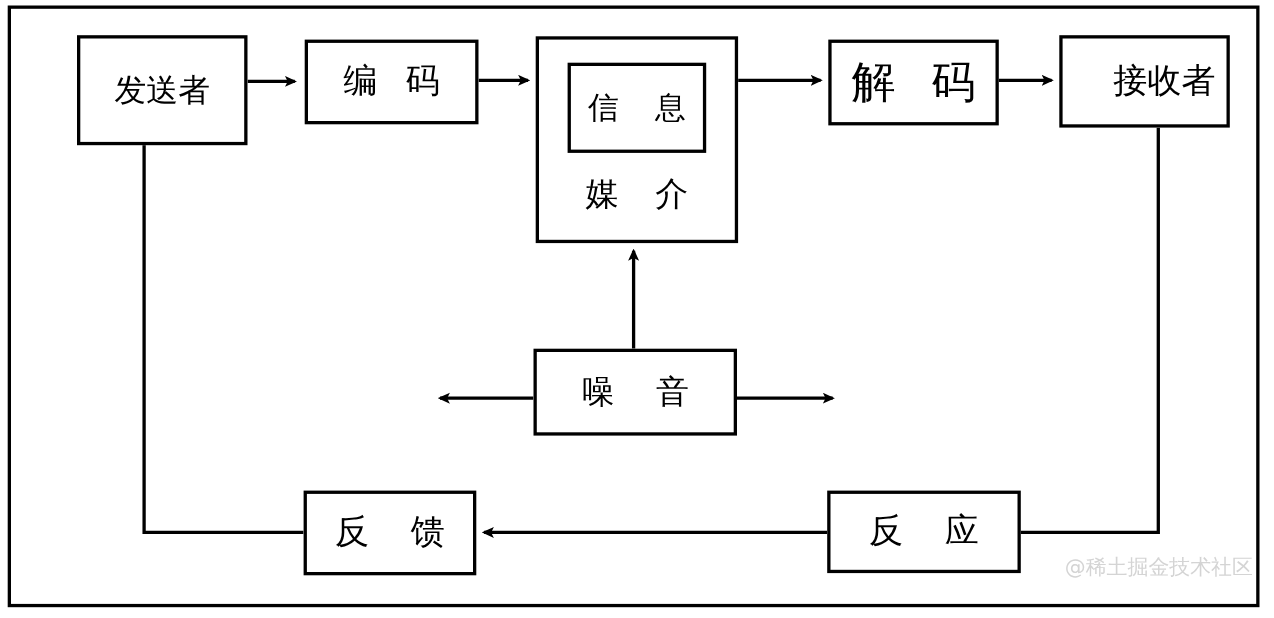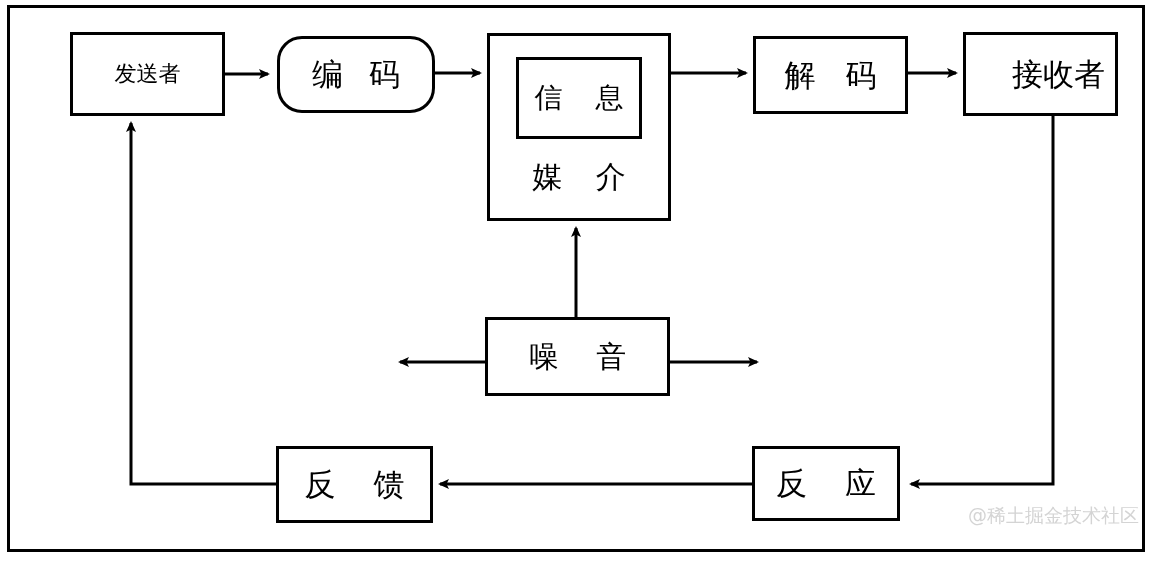--- a/index.html
+++ b/index.html
@@ -34,29 +34,29 @@
     align-items: center;
     justify-content: center;
     color: #000000;
     line-height: 1;
     white-space: nowrap;
   }
   .node-label {
     display: block;
   }
   
-  #node-sender   { left: 70px;  top: 32px;  width: 155px; height: 84px;  font-size: 22px; }
-  #node-encode   { left: 277px; top: 36px;  width: 158px; height: 77px;  font-size: 31px; letter-spacing: 8px; text-indent: 8px; border-radius: 25px; }
+  #node-sender   { left: 70px;  top: 32px;  width: 155px; height: 100px;  font-size: 29px; }
+  #node-encode   { left: 277px; top: 36px;  width: 158px; height: 77px;  font-size: 31px; letter-spacing: 8px; text-indent: 8px; }
   #node-media    { left: 487px; top: 33px;  width: 184px; height: 188px; font-size: 30px; align-items: flex-end; padding-bottom: 26px; letter-spacing: 12px; text-indent: 12px; }
   #node-message  { left: 516px; top: 57px;  width: 126px; height: 82px;  font-size: 28px; letter-spacing: 12px; text-indent: 12px; text-align: right; }
-  #node-decode   { left: 753px; top: 36px;  width: 155px; height: 78px;  font-size: 31px; letter-spacing: 10px; text-indent: 10px; }
+  #node-decode   { left: 753px; top: 36px;  width: 155px; height: 78px;  font-size: 40px; letter-spacing: 10px; text-indent: 10px; }
   #node-receiver { left: 963px; top: 32px;  width: 155px; height: 84px;  font-size: 31px; padding-left: 36px; }
   #node-noise    { left: 485px; top: 317px; width: 185px; height: 79px;  font-size: 30px; letter-spacing: 14px; text-indent: 14px; }
   #node-feedback { left: 276px; top: 446px; width: 157px; height: 77px;  font-size: 31px; letter-spacing: 14px; text-indent: 14px; }
-  #node-response { left: 752px; top: 446px; width: 148px; height: 75px;  font-size: 31px; letter-spacing: 14px; text-indent: 14px; }
+  #node-response { left: 752px; top: 446px; width: 176px; height: 75px;  font-size: 31px; letter-spacing: 14px; text-indent: 14px; }
 
   #wires {
     position: absolute;
     left: 0;
     top: 0;
     width: 1158px;
     height: 562px;
     pointer-events: none;
   }
   #watermark {

